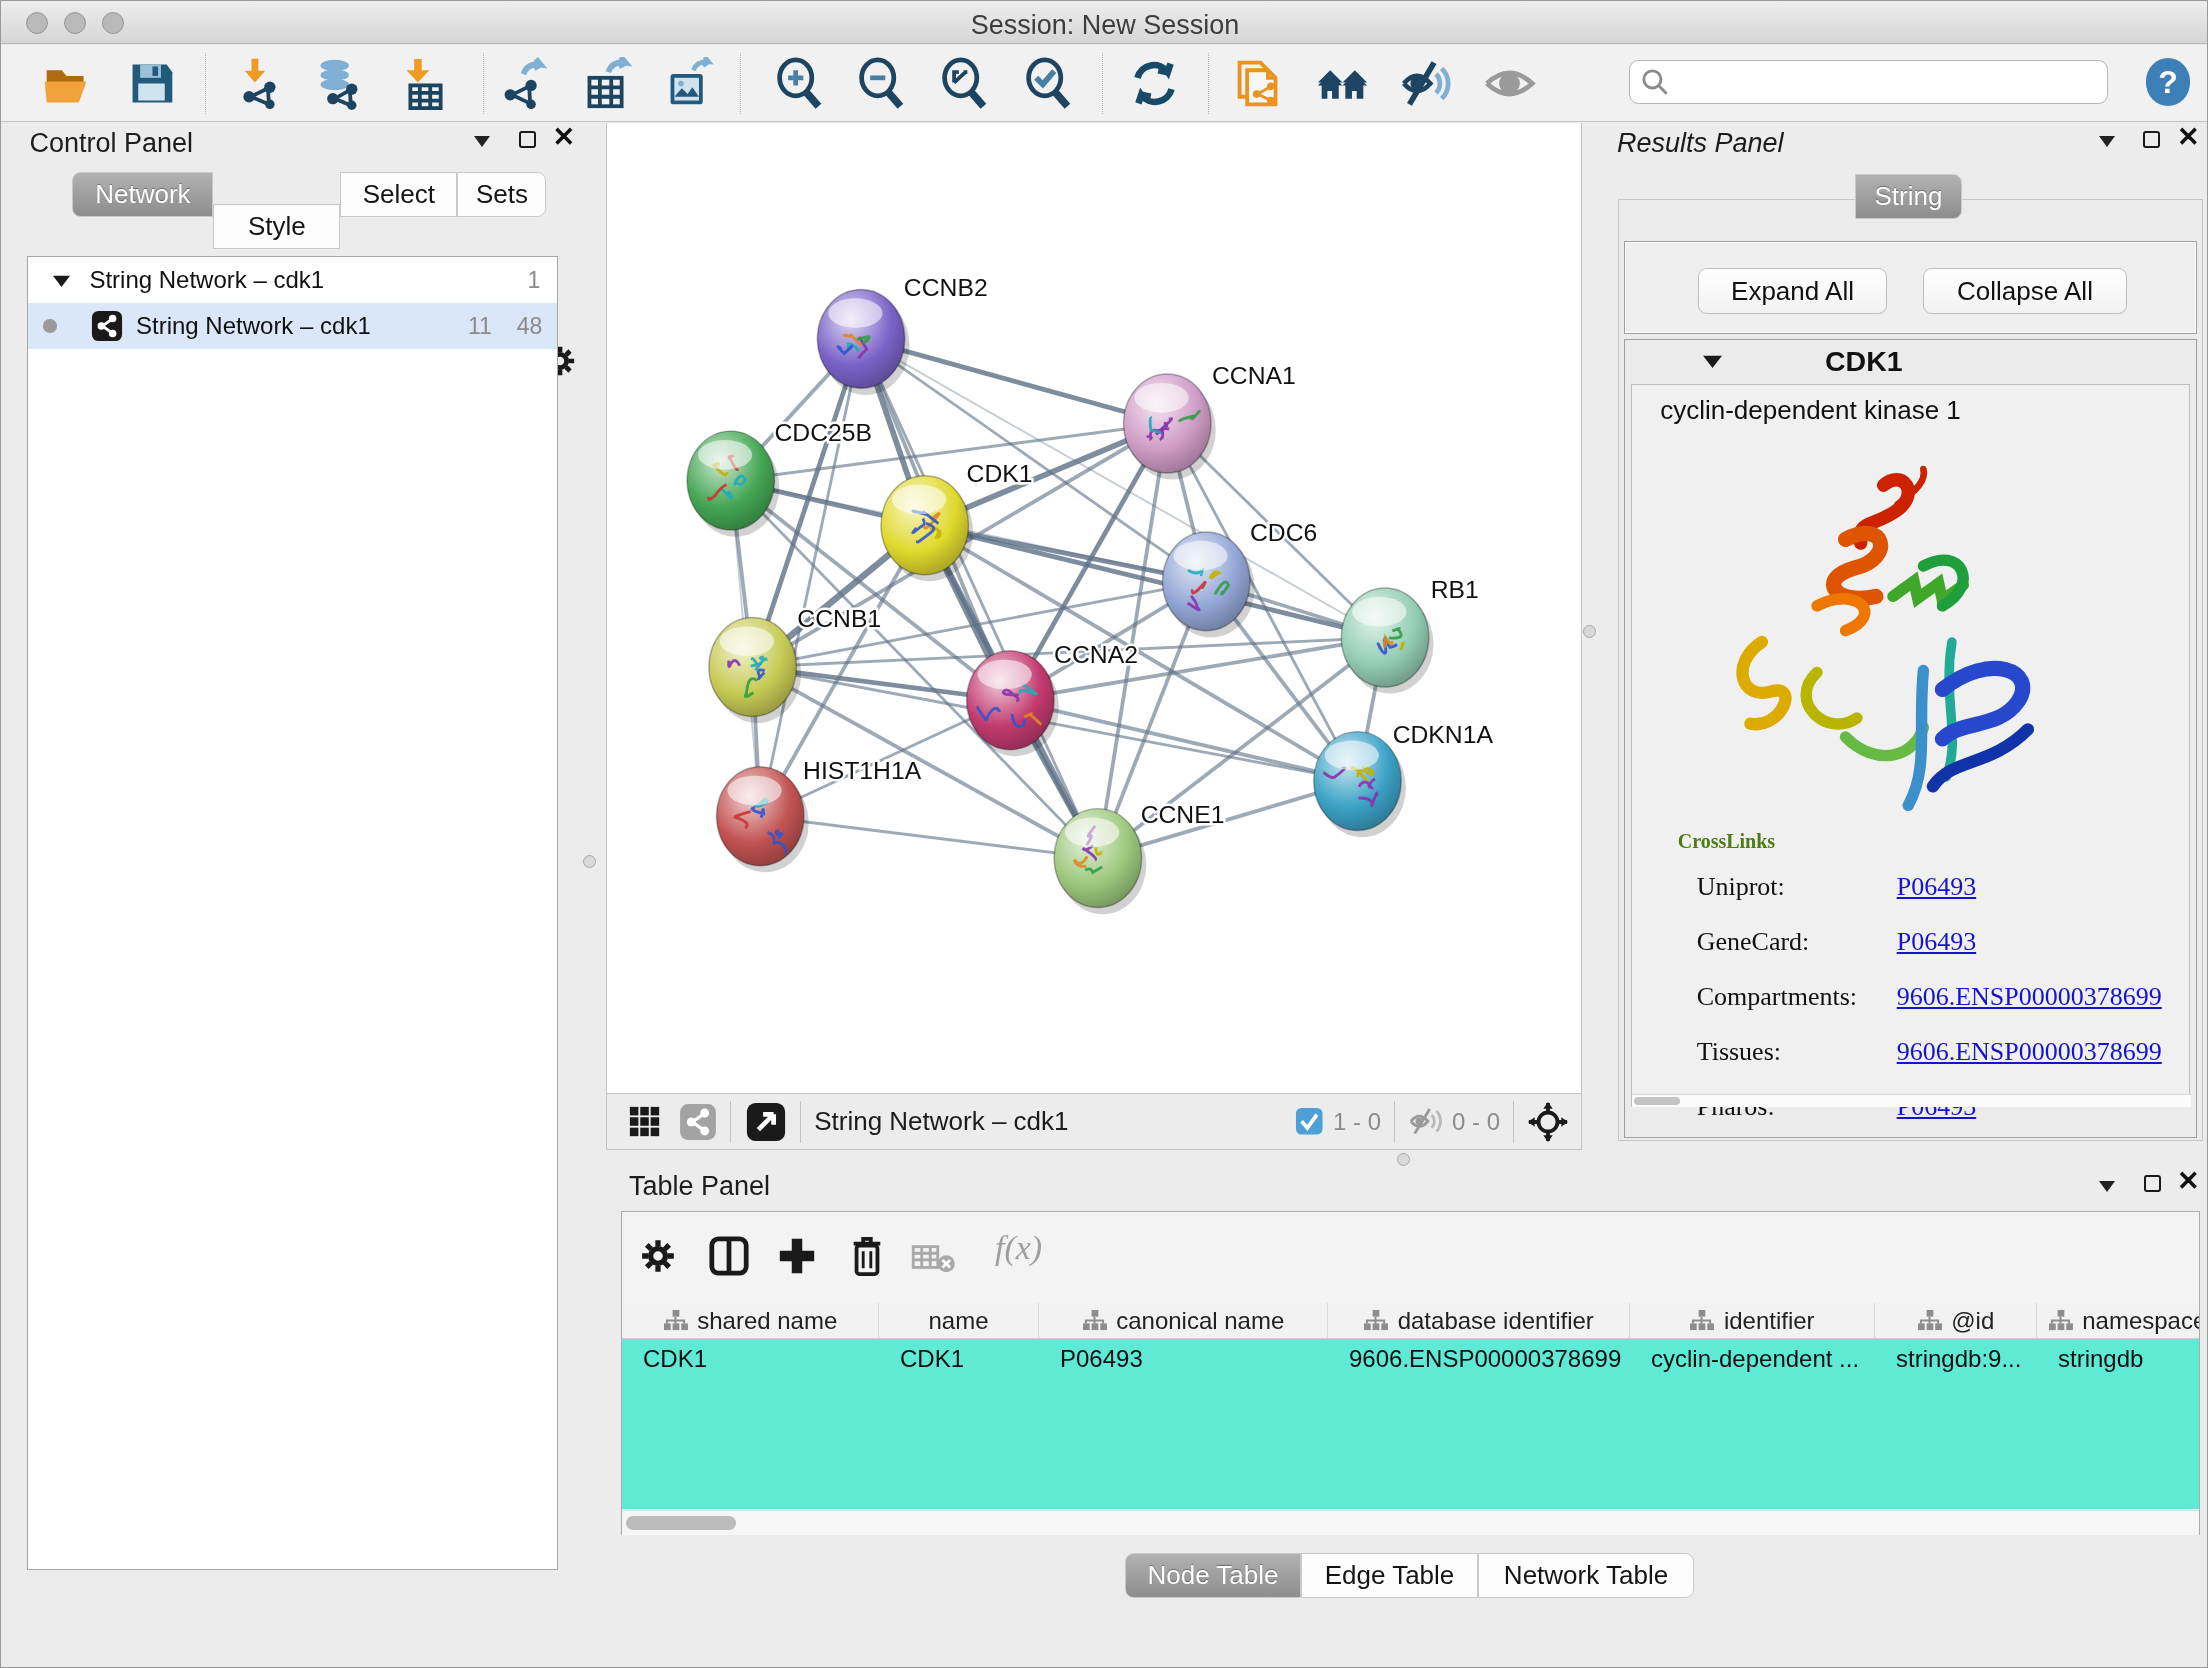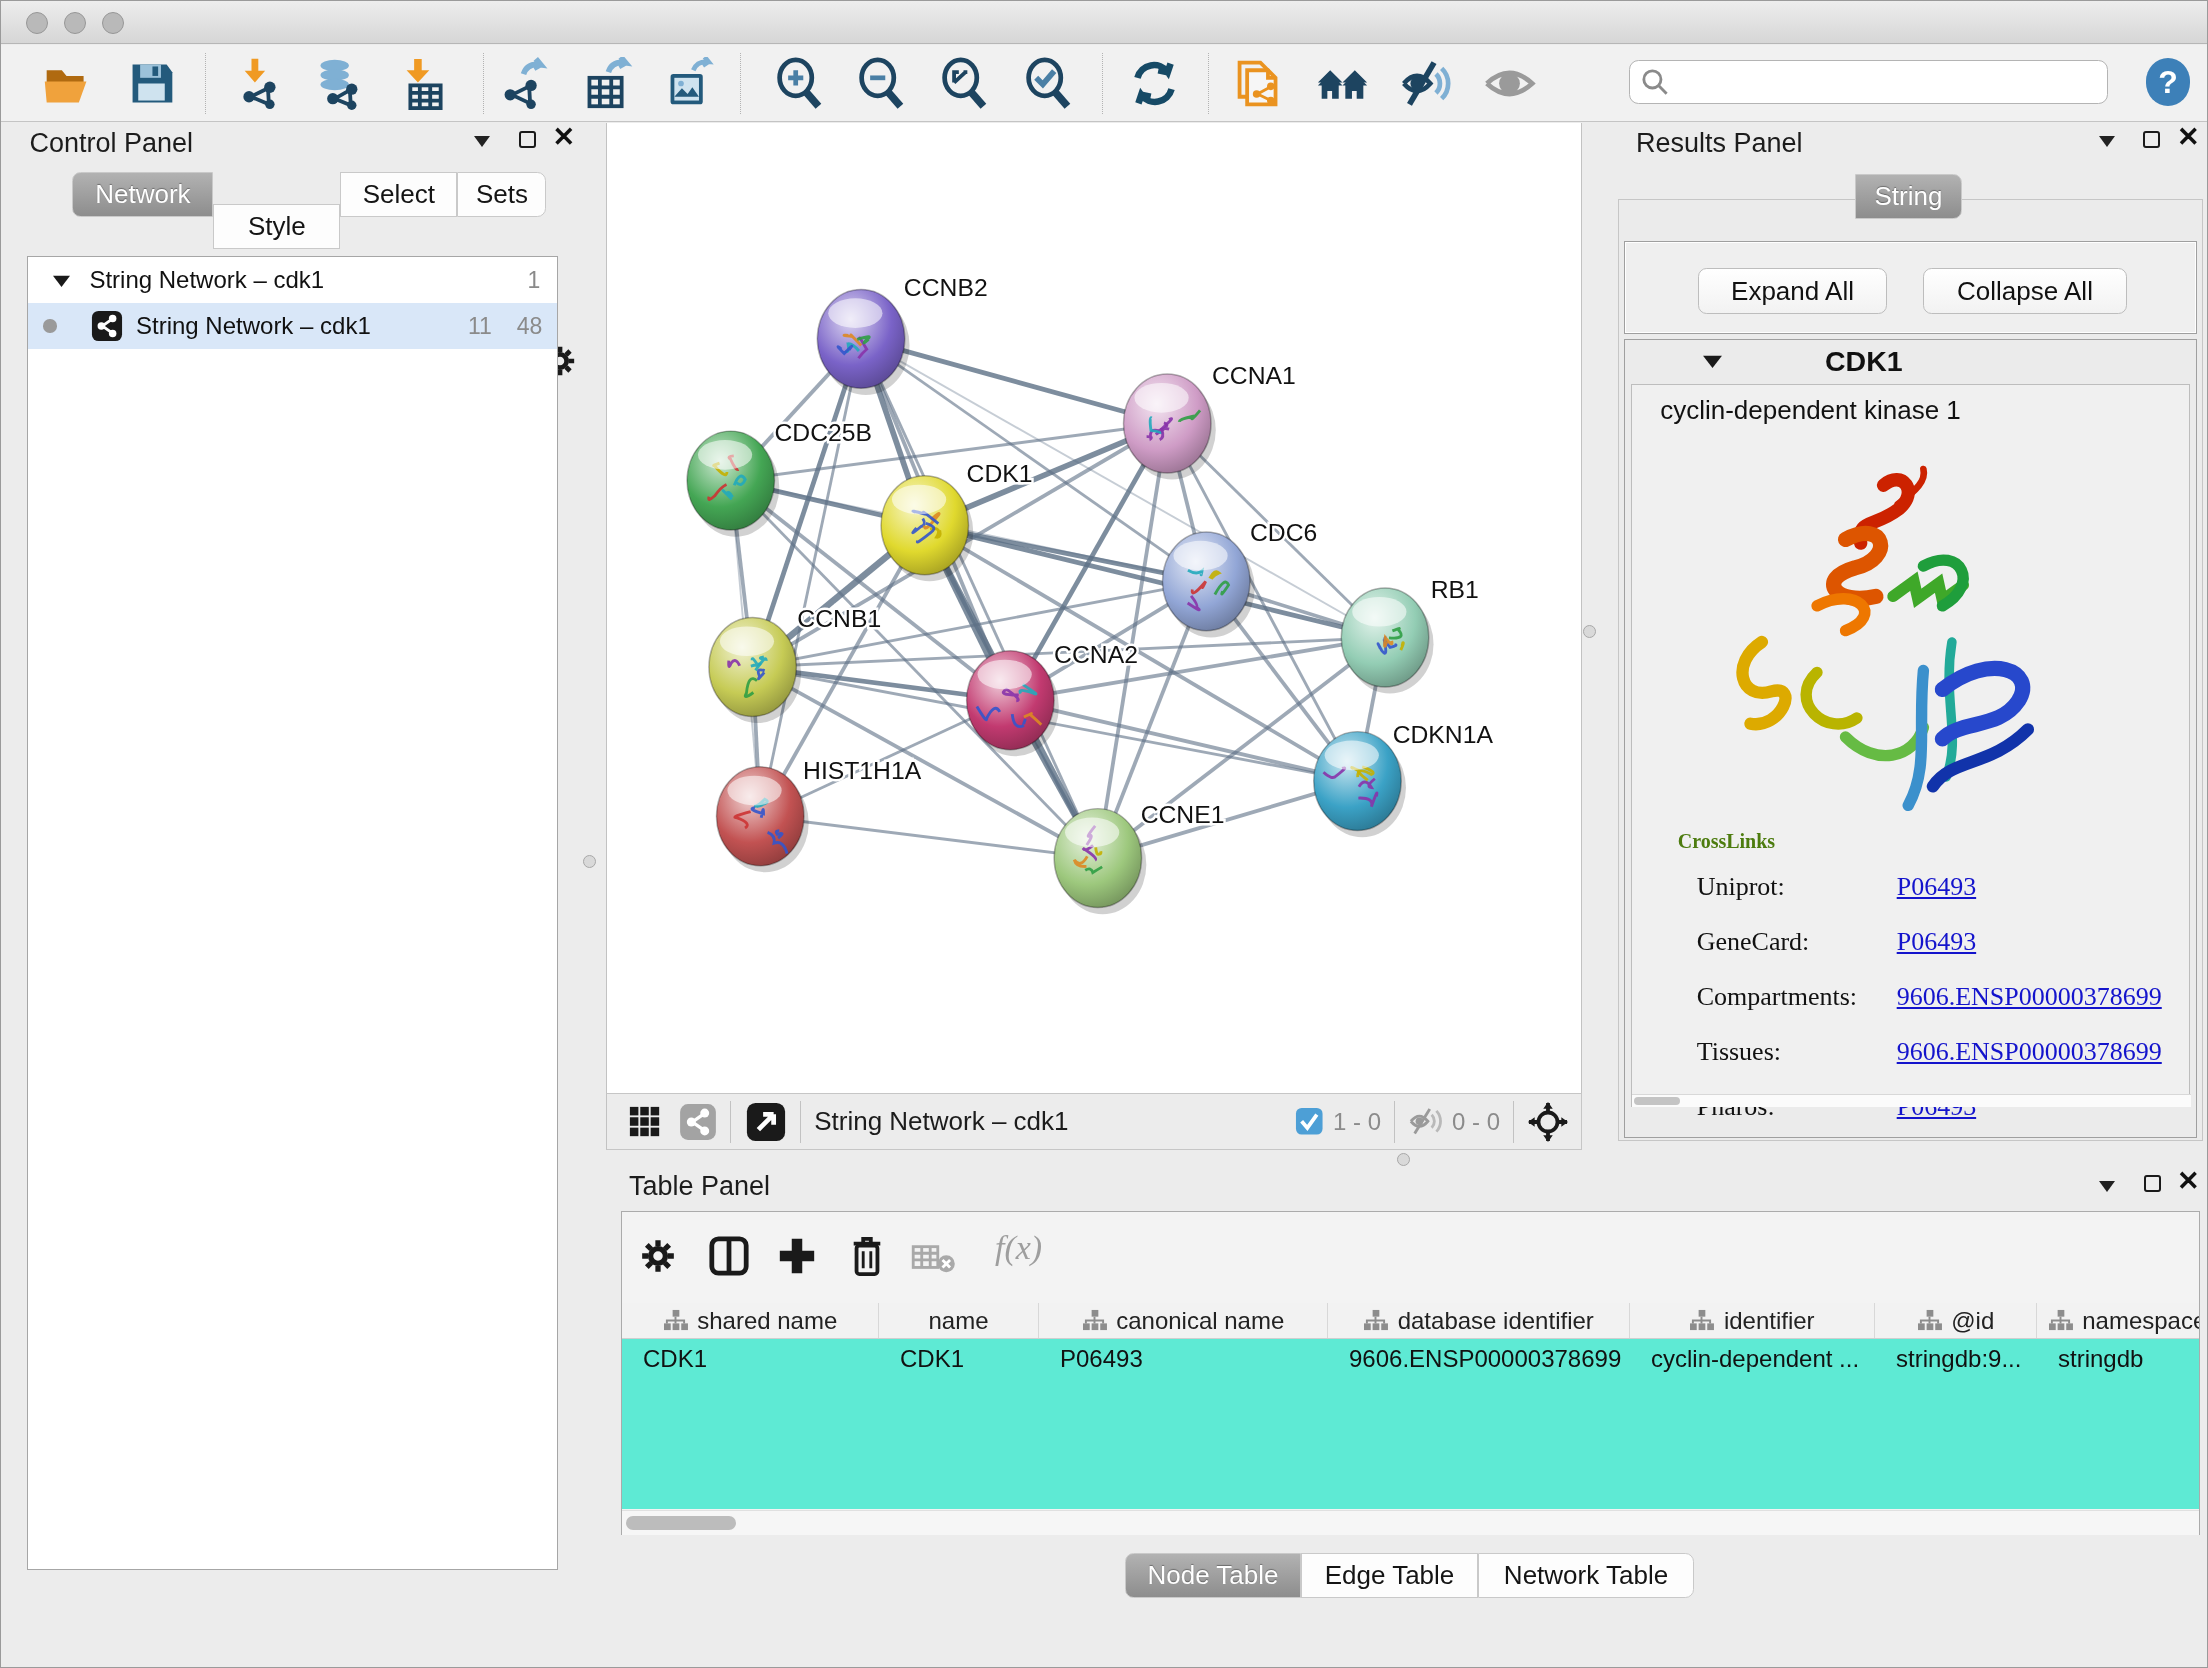--- a/index.html
+++ b/index.html
@@ -91,20 +91,21 @@
 </style>
 </head>
 <body>
 
 <div class="root">
 
   <div class="abs titlebar">
     <div class="abs traffic" style="left:25px"></div>
     <div class="abs traffic" style="left:63px"></div>
     <div class="abs traffic" style="left:101px"></div>
+    <div class="abs win-title">Session: New Session</div>
   </div>
 
   <div class="abs toolbar">
     <div class="abs tbtn" style="left:40px">
       <svg width="53" height="53" viewBox="0 0 56 56">
         <path d="M6 14 h16 l5 6 h18 v8 H6 z" fill="#b06a10"></path>
         <path d="M4 26 h44 l-8 22 H6 z" fill="#f0a23c"></path>
       </svg>
     </div>
     <div class="abs tbtn" style="left:124px">
@@ -597,21 +598,21 @@
       <div class="vsep"></div>
       <svg width="40" height="40" viewBox="0 0 42 42" style="margin-right:13.3px">
         <circle cx="21" cy="21" r="10" fill="none" stroke="#1a1a1a" stroke-width="4"></circle>
         <path d="M21 1 v10 M21 31 v10 M1 21 h10 M31 21 h10" stroke="#1a1a1a" stroke-width="4"></path>
         <path d="M21 0 l-5 7 h10 z M21 42 l-5 -7 h10 z M0 21 l7 -5 v10 z M42 21 l-7 -5 v10 z" fill="#1a1a1a"></path>
       </svg>
     </div>
   </div>
 
   <div class="abs" style="left:1605px; top:122px; width:603px; height:1046px;">
-    <div class="abs panel-title" style="left:30px; top:4.8px;">Results Panel</div>
+    <div class="abs panel-title" style="left:11px; top:4.8px;font-style:italic;">Results Panel</div>
     <div class="abs mini-caret" style="left:493px; top:13.3px;"></div>
     <div class="abs mini-box" style="left:537px; top:7.6px;"></div>
     <div class="abs mini-x" style="left:571px; top:5.7px;">✕</div>
   </div>
   <div class="abs rp-outer"></div>
   <div class="abs tabbtn sel first last" style="left:1854px; top:173px; width:107px;">String</div>
   <div class="abs rp-box">
     <div class="abs rp-btn" style="left:73px; width:189px;">Expand All</div>
     <div class="abs rp-btn" style="left:298px; width:204px;">Collapse All</div>
   </div>

